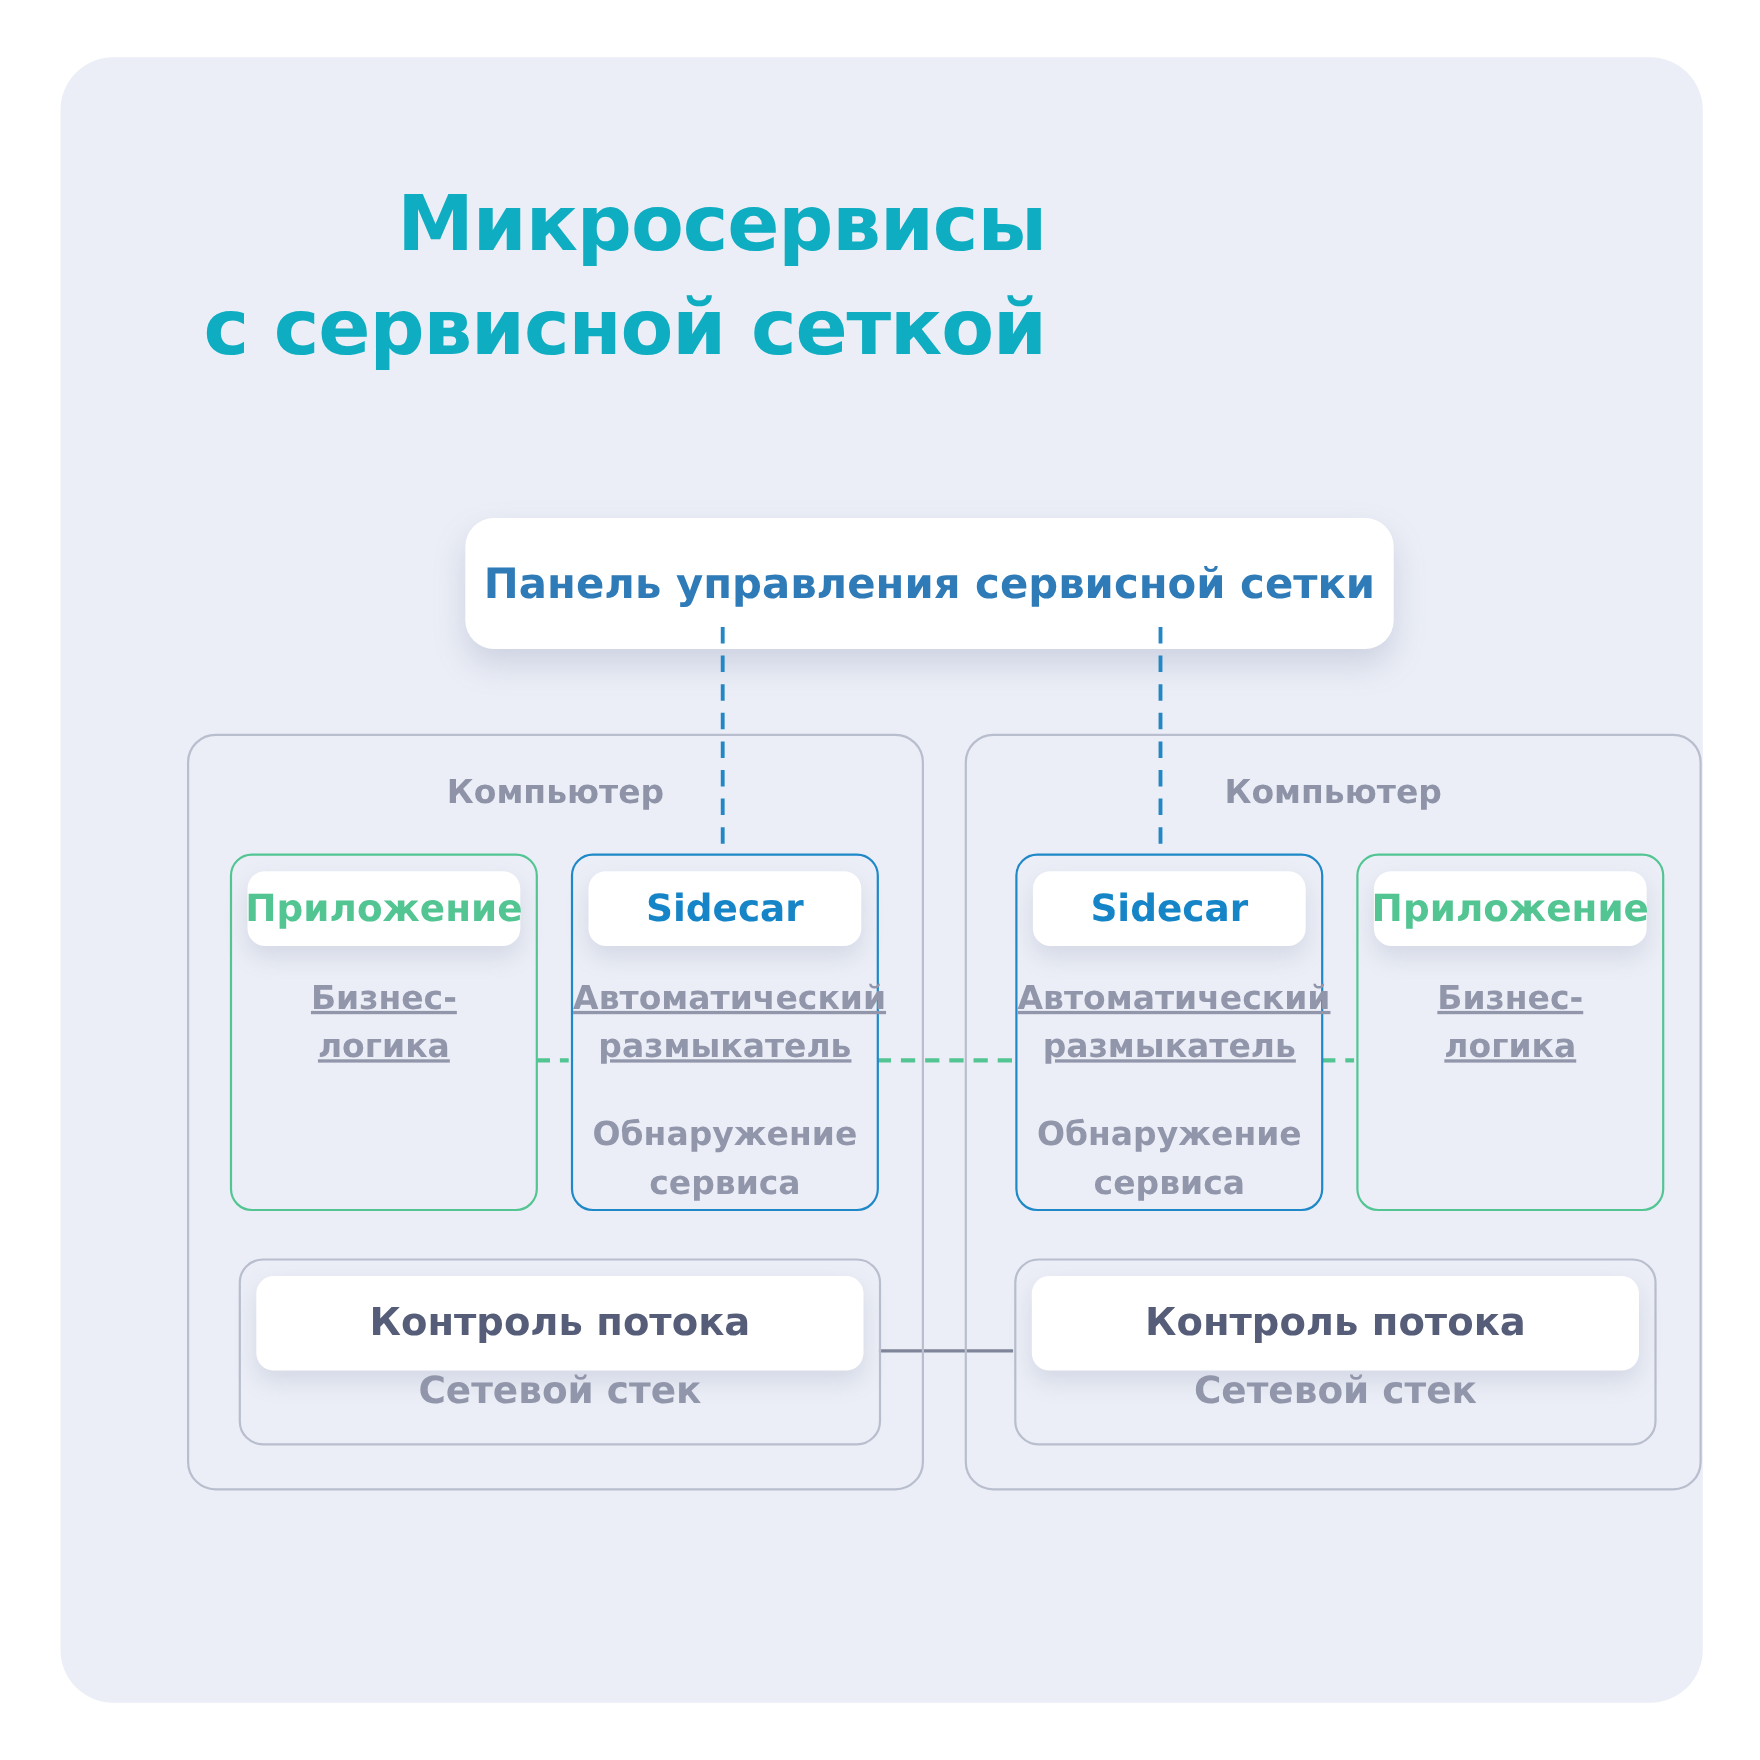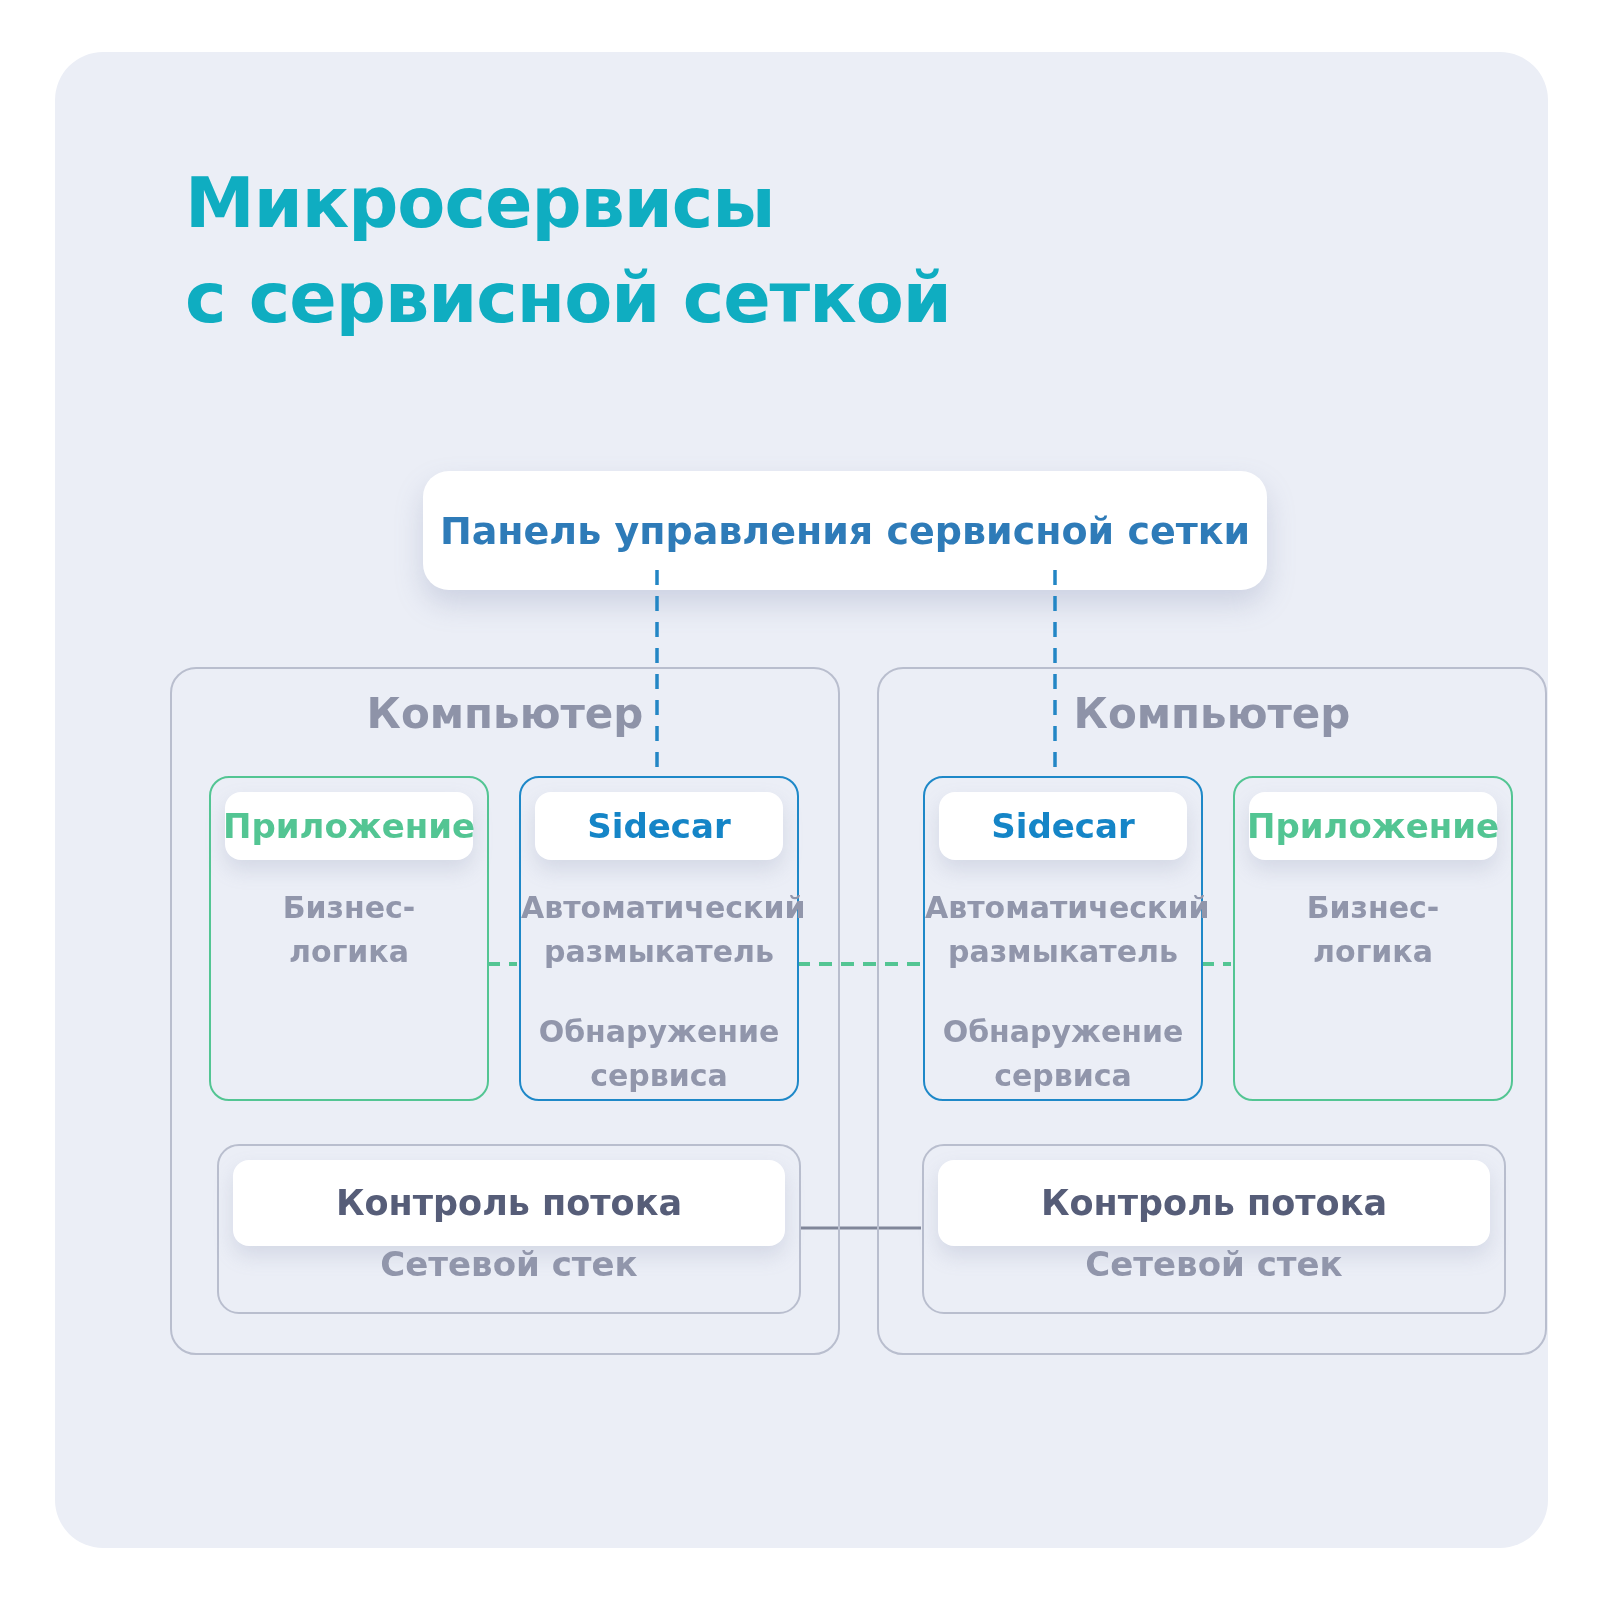--- a/index.html
+++ b/index.html
@@ -8,45 +8,45 @@
     --muted-border:#b9bece; --connector-grey:#808699; --connector-blue:#2386c5;
     --card-bg:#ebeef6;
   }
   *{box-sizing:border-box;margin:0;padding:0;}
   html,body{width:1600px;height:1600px;background:#ffffff;
     font-family:"DejaVu Sans","Liberation Sans",sans-serif;}
   .stage{position:relative;width:1600px;height:1600px;}
   .card{position:absolute;left:55px;top:52px;width:1493px;height:1496px;
     background:var(--card-bg);border-radius:48px;}
   .title{position:absolute;left:130px;top:104px;font-size:70px;font-weight:700;
-    color:var(--accent-teal);line-height:1.36;white-space:pre-line;letter-spacing:-1px;}
+    color:var(--accent-teal);line-height:1.36;white-space:pre-line;letter-spacing:-1px;text-align:right;}
   .panel{position:absolute;left:368px;top:399px;width:844px;height:119px;
     background:#ffffff;border-radius:26px;display:flex;align-items:center;justify-content:center;
     box-shadow:0 14px 28px rgba(130,140,175,.28);margin-top:20px;}
   .panel span{font-size:38px;font-weight:700;color:var(--panel-blue);}
   svg.connectors{position:absolute;left:0;top:0;pointer-events:none;}
   .dash-blue{stroke:var(--connector-blue);stroke-width:3.5;stroke-dasharray:15 11;fill:none;}
   .dash-green{stroke:var(--green);stroke-width:4;stroke-dasharray:13 9;fill:none;}
   .solid-grey{stroke:var(--connector-grey);stroke-width:3;fill:none;}
   .computer{position:absolute;top:615px;width:670px;height:688px;
     border:2px solid var(--muted-border);border-radius:26px;}
   .computer.left{left:115px;} .computer.right{left:822px;}
-  .computer-label{position:absolute;top:20px;left:0;right:0;text-align:center;
-    font-size:42px;font-weight:600;color:#8e93a8;}
+  .computer-label{position:absolute;top:34px;left:0;right:0;text-align:center;
+    font-size:30px;font-weight:600;color:#8e93a8;}
   .inner{position:absolute;top:107px;width:280px;height:325px;border-radius:20px;background:var(--card-bg);}
   .inner.app{border:2.5px solid var(--green);}
   .inner.side{border:2.5px solid #1e88c8;}
   .pos-a{left:37px;} .pos-b{left:347px;} .pos-c{left:44px;} .pos-d{left:354px;}
   .pill{position:absolute;left:14px;right:14px;top:14px;height:68px;background:#ffffff;
     border-radius:16px;display:flex;align-items:center;justify-content:center;
     font-size:34px;font-weight:700;box-shadow:0 10px 20px rgba(130,140,175,.22);}
   .pill.green{color:var(--green);} .pill.blue{color:var(--sidecar-blue);}
   .body{position:absolute;left:0;right:0;text-align:center;font-size:30px;font-weight:600;
     color:var(--grey-text);line-height:44px;white-space:pre-line;}
-  .b1{top:108px;} .b2{top:232px;}
+  .b1{top:108px;text-decoration:underline;} .b2{top:232px;}
   .network{position:absolute;top:475px;width:584px;height:170px;
     border:2px solid var(--muted-border);border-radius:22px;}
   .computer.left .network{left:45px;} .computer.right .network{left:43px;}
   .network .pill{height:86px;font-size:35px;color:var(--dark-text);}
   .network .body{top:96px;font-size:34px;}
 </style>
 </head>
 <body>
 
 <div class="stage">

